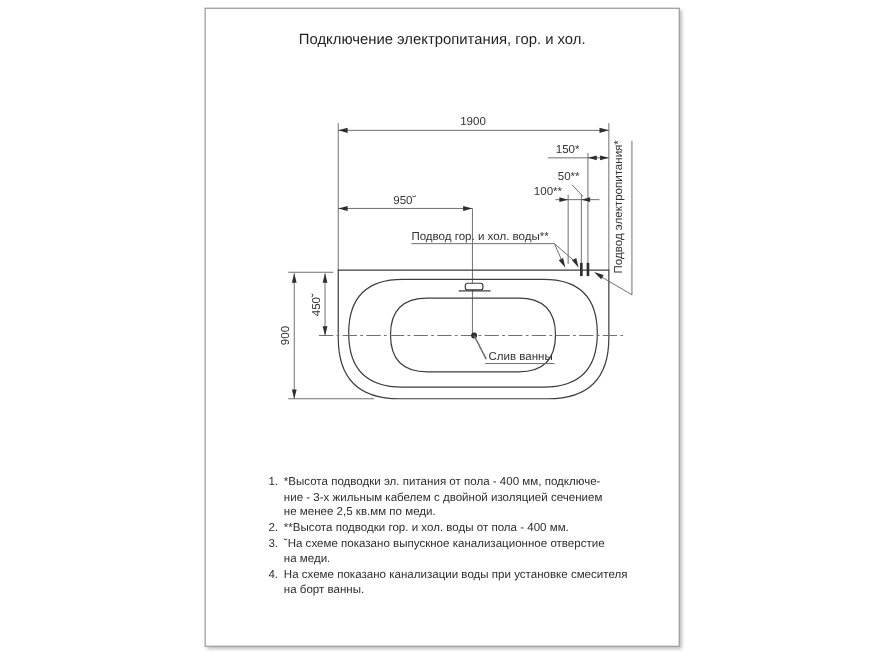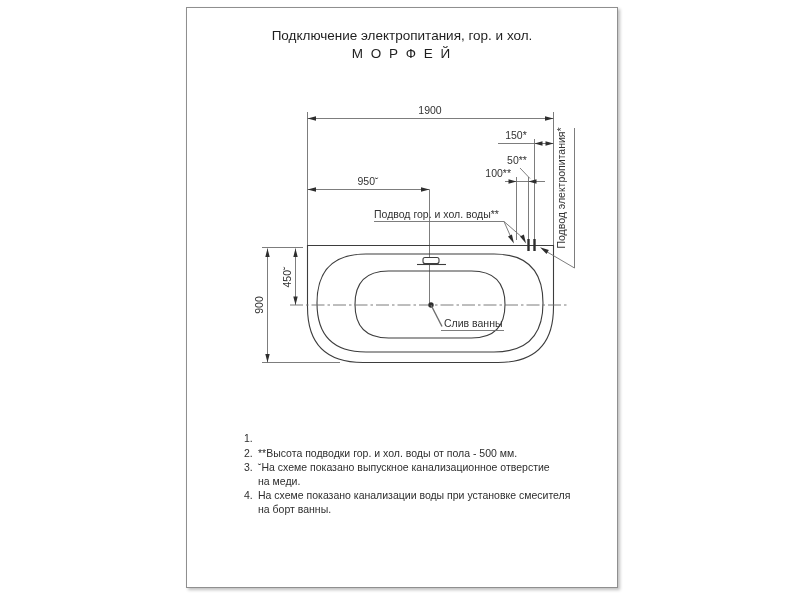--- a/index.html
+++ b/index.html
@@ -21,30 +21,32 @@
   .note-text { white-space:pre-line; }
 </style>
 </head>
 <body>
 
 <div class="stage">
   <div class="sheet">
 
     <div class="title-block">
       <div>Подключение электропитания, гор. и хол.</div>
-      <div class="model">М О Р Ф Е Й</div>
     </div>
 
     <div class="notes">
       <div class="note-row">
         <span class="note-num">1.</span>
+        <span class="note-text">*Высота подводки эл. питания от пола - 400 мм, подключе-
+ние - 3-х жильным кабелем с двойной изоляцией сечением
+не менее 2,5 кв.мм по меди.</span>
       </div>
       <div class="note-row">
         <span class="note-num">2.</span>
-        <span class="note-text">**Высота подводки гор. и хол. воды от пола - 500 мм.</span>
+        <span class="note-text">**Высота подводки гор. и хол. воды от пола - 400 мм.</span>
       </div>
       <div class="note-row">
         <span class="note-num">3.</span>
         <span class="note-text">˘На схеме показано выпускное канализационное отверстие
 на меди.</span>
       </div>
       <div class="note-row">
         <span class="note-num">4.</span>
         <span class="note-text">На схеме показано канализации воды при установке смесителя
 на борт ванны.</span>

